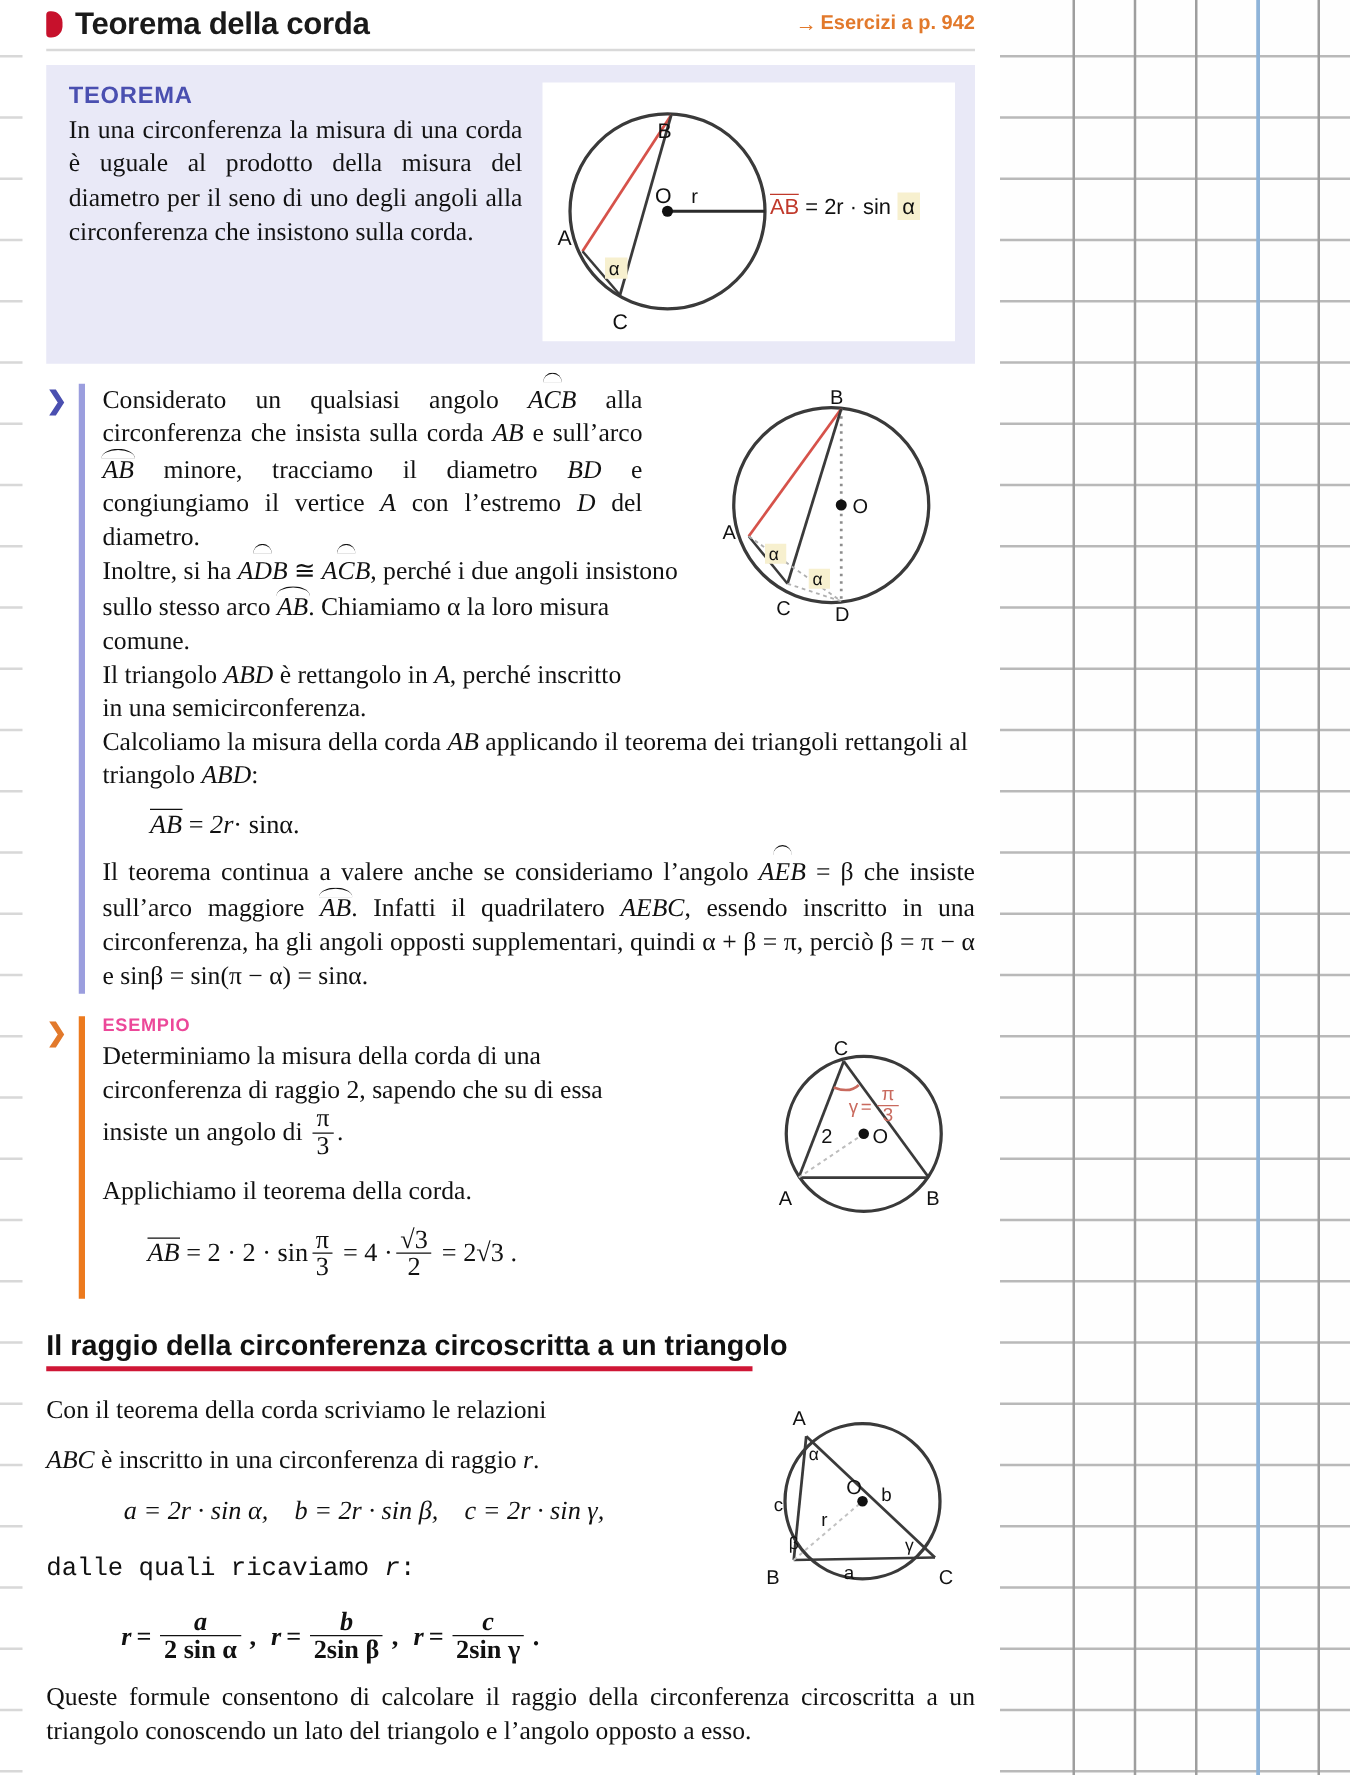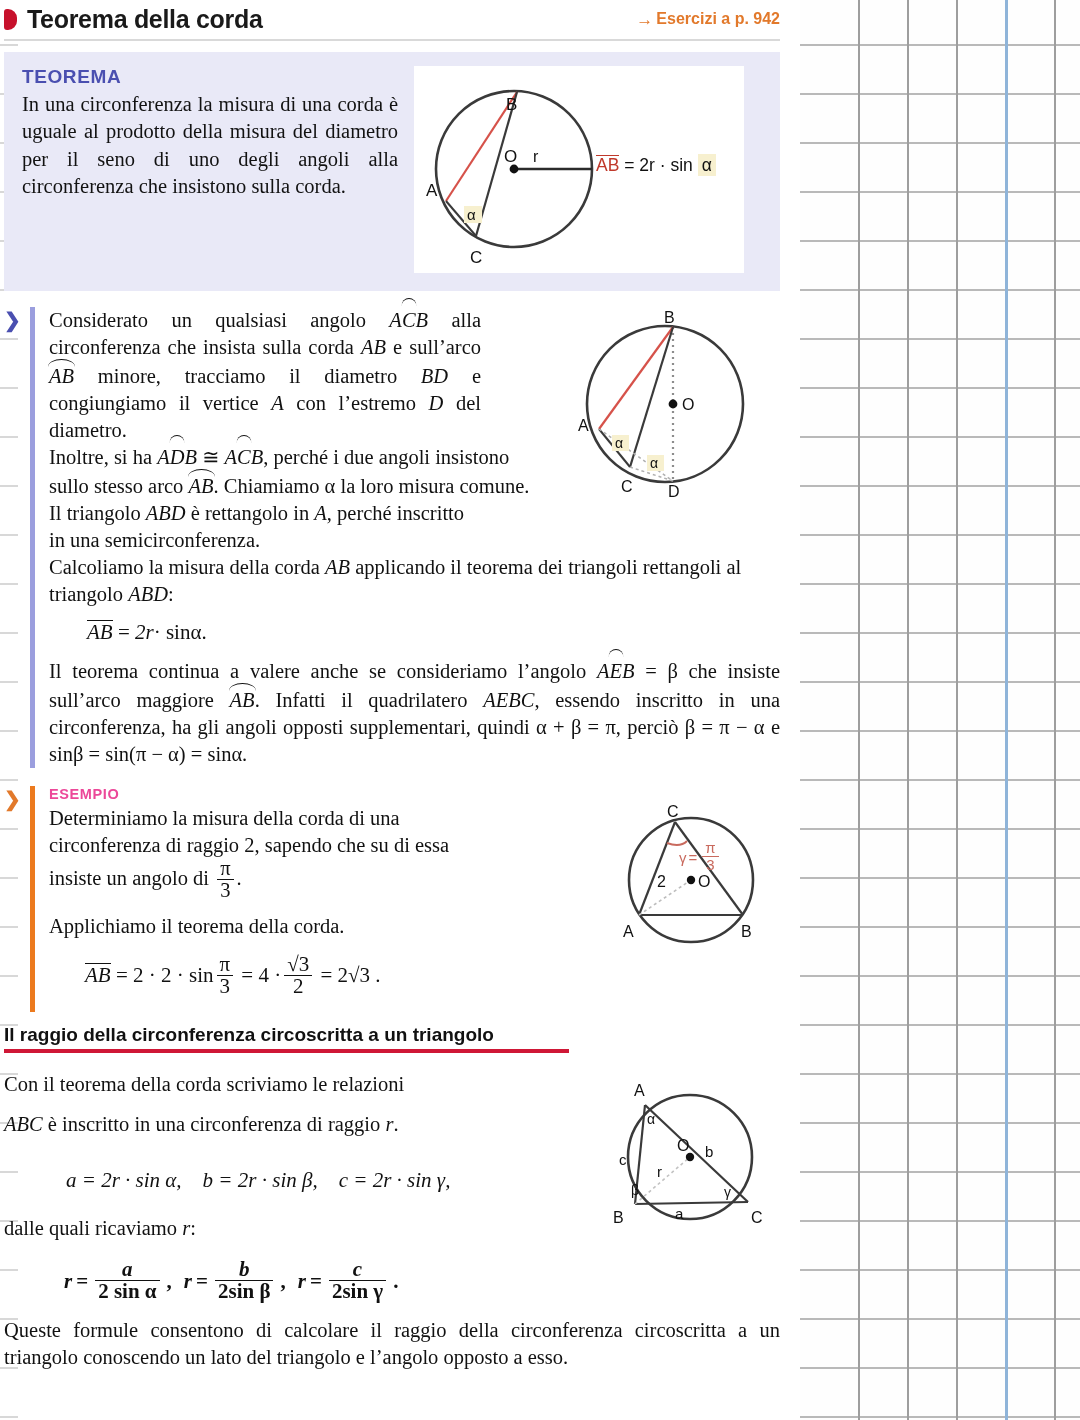--- a/index.html
+++ b/index.html
@@ -28,21 +28,21 @@
 
   
   #grid-left { position:absolute; top:0; left:0; width:22px; height:1420px; }
   #grid-left .stub {
     position:absolute; left:0; width:18px; height:2px; background:#d8d8d8;
   }
 
   
   #page {
     position:absolute; top:0; left:0; width:800px; height:1220px;
-    padding:0 20px 0 4px;
+    padding:0 20px 0 37px;
   }
 
   
   #header {
     display:flex; align-items:center; justify-content:space-between;
     height:34px; margin-top:2px;
   }
   #header-left { display:flex; align-items:center; gap:10px; }
   .red-bullet {
     width:13px; height:21px; background:#c7112c;
@@ -131,21 +131,21 @@
   .frac .num { display:block; padding:0 3px; border-bottom:1.5px solid currentColor; }
   .frac .den { display:block; padding:0 3px; }
   .fig-right { float:right; margin-left:14px; }
 
   
   #example-row { display:flex; margin-top:18px; }
 
   
   #subsection-title {
     font-family:"Liberation Sans", sans-serif; font-weight:bold;
-    font-size:19px; color:#111; margin-top:12px;
+    font-size:23px; color:#111; margin-top:24px;
   }
   #subsection-rule { height:4px; background:#cf1736; width:565px; margin-top:3px; }
 </style>
 </head>
 <body>
 
 <div id="grid-margin">
     <div class="gline-h" style="top: 44px;"></div>
     <div class="gline-h" style="top: 93px;"></div>
     <div class="gline-h" style="top: 142px;"></div>
@@ -371,23 +371,23 @@
         <text x="42" y="45" font-family="Liberation Sans, sans-serif" font-size="14" fill="#111">α</text>
         <text x="26" y="116" font-family="Liberation Sans, sans-serif" font-size="14" fill="#111">β</text>
         <text x="119" y="118" font-family="Liberation Sans, sans-serif" font-size="14" fill="#111">γ</text>
       </svg>
     </div>
 
     <p class="para" style="margin-top:18px; width:560px;">Con il teorema della corda scriviamo le relazioni</p>
 
     <p class="para" style="margin-top:13px; width:560px;"><span class="italic">ABC</span><span> è inscritto in una circonferenza di raggio </span><span class="italic">r</span><span>.</span></p>
 
-    <div class="formula italic" style="margin-top:30px; margin-left:62px;font-style:italic;">a = 2r · sin α,&nbsp;&nbsp;&nbsp; b = 2r · sin β,&nbsp;&nbsp;&nbsp; c = 2r · sin γ,</div>
-
-    <p class="para" style="margin-top:22px;"><span>dalle quali ricaviamo </span><span class="italic">r</span><span>:</span></p>
+    <div class="formula italic" style="margin-top:14px; margin-left:62px;font-style:italic;">a = 2r · sin α,&nbsp;&nbsp;&nbsp; b = 2r · sin β,&nbsp;&nbsp;&nbsp; c = 2r · sin γ,</div>
+
+    <p class="para" style="margin-top:22px;font-family:Liberation Mono, monospace;"><span>dalle quali ricaviamo </span><span class="italic">r</span><span>:</span></p>
 
     <div class="formula" style="margin-top:18px; margin-left:60px; display:flex; align-items:center; gap:12px; font-weight:bold;">
       <span style="display:flex; align-items:center; gap:4px;">
         <span class="italic">r</span>
         <span>=</span>
         <span class="frac">
             <span class="num italic">a</span>
             <span class="den">2 sin α</span>
           </span>
         <span>,</span>

